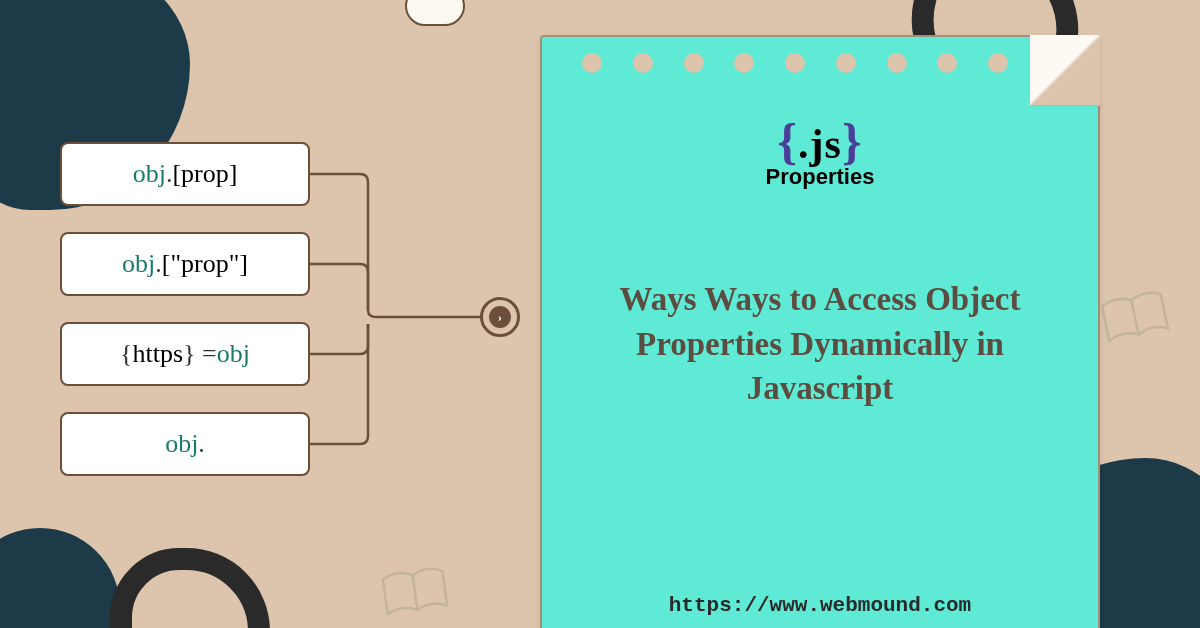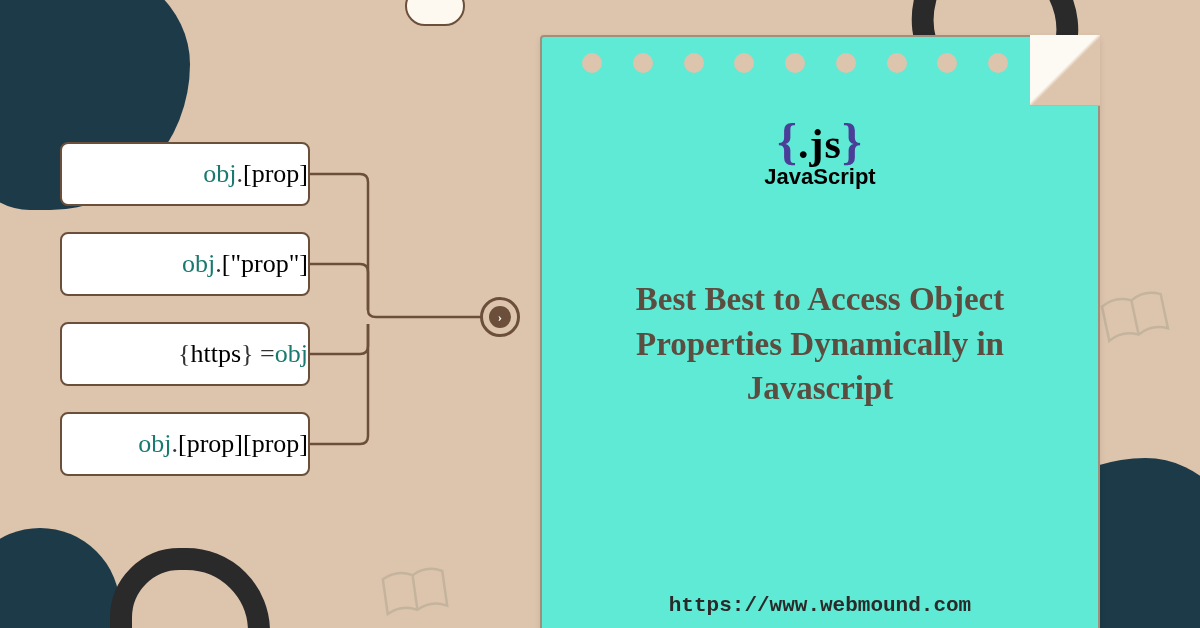--- a/index.html
+++ b/index.html
@@ -78,21 +78,21 @@
   top: 142px;
 }
 .code-box {
   width: 250px;
   height: 64px;
   background: #fff;
   border: 2px solid #6b4f3a;
   border-radius: 8px;
   display: flex;
   align-items: center;
-  justify-content: flex-end;
+  justify-content: center;
   font-size: 26px;
   font-weight: 500;
   margin-bottom: 26px;
   position: relative;
   font-family: Georgia, serif;
 }
 .code-box:last-child { margin-bottom: 0; }
 .obj { color: #1a7a6f; }
 .dot { color: #333; }
 .bracket { color: #000000; }
@@ -245,21 +245,20 @@
   </div>
   <div class="code-box">
     <span class="dot">{ </span>
       <span class="bracket">https</span>
       <span class="dot"> } = </span>
       <span class="obj">obj</span>
   </div>
   <div class="code-box">
     <span class="obj">obj</span>
       <span class="dot">.</span>
-      <span class="bracket">[prop][prop]</span>
   </div>
 </div>
 
 <svg class="connectors" width="200" height="350">
   <path d="M0 32 L50 32 Q58 32 58 40 L58 168 Q58 175 66 175 L180 175" fill="none" stroke="#6b4f3a" stroke-width="2.5"></path>
   <path d="M0 122 L50 122 Q58 122 58 130 L58 168" fill="none" stroke="#6b4f3a" stroke-width="2.5"></path>
   <path d="M0 212 L50 212 Q58 212 58 204 L58 182" fill="none" stroke="#6b4f3a" stroke-width="2.5"></path>
   <path d="M0 302 L50 302 Q58 302 58 294 L58 182" fill="none" stroke="#6b4f3a" stroke-width="2.5"></path>
 </svg>
 
@@ -276,17 +275,17 @@
       <div class="hole"></div>
       <div class="hole"></div>
       <div class="hole"></div>
       <div class="hole"></div>
       <div class="hole"></div>
   </div>
   <div class="logo">
     <div class="logo-braces">
       <span>{</span><span class="js">.js</span><span>}</span>
     </div>
-    <div class="logo-text">JavaScript</div>
-  </div>
-  <div class="title">Best Best to Access Object Properties Dynamically in Javascript</div>
+    <div class="logo-text">Properties</div>
+  </div>
+  <div class="title">Ways Ways to Access Object Properties Dynamically in Javascript</div>
   <div class="url">https://www.webmound.com</div>
 </div>
 
 </body></html>

